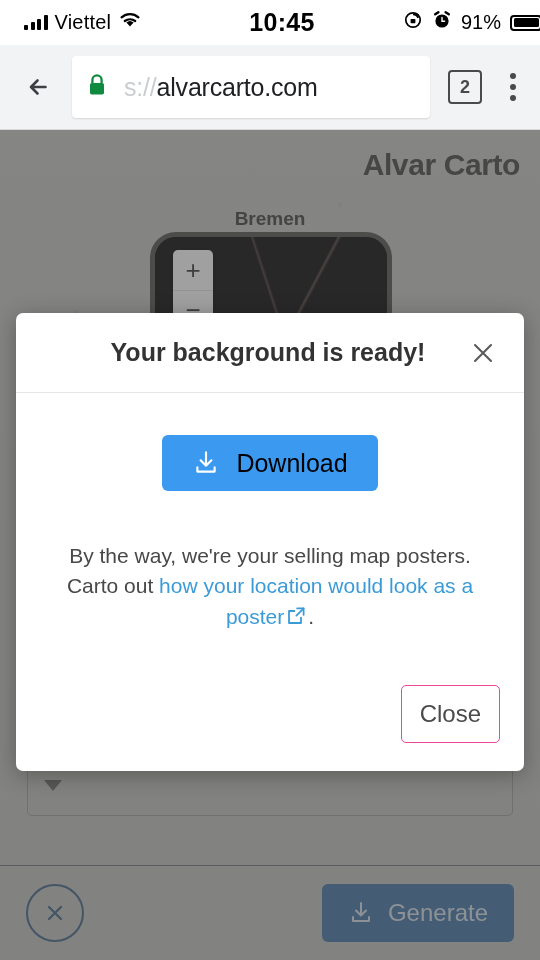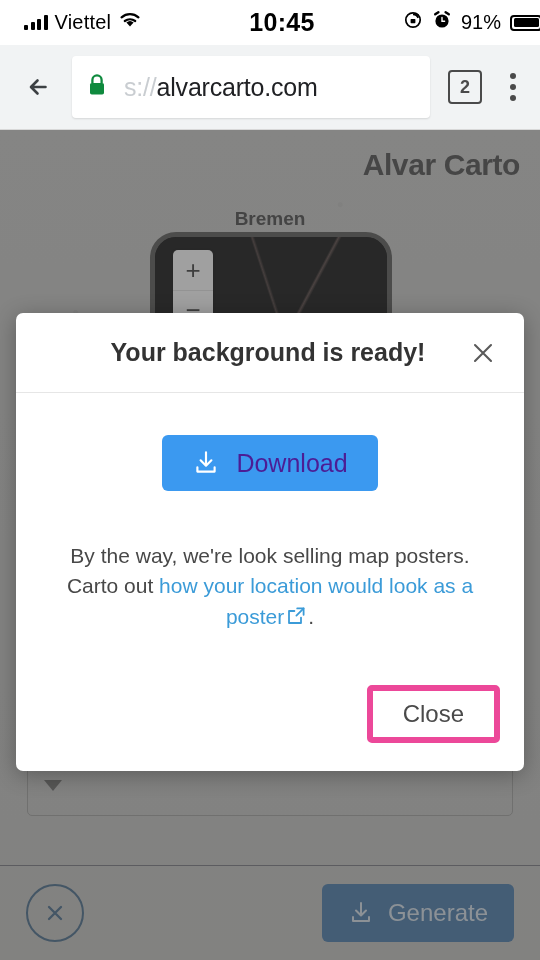--- a/index.html
+++ b/index.html
@@ -159,32 +159,32 @@
     flex: 1; text-align: center; font-size: 25px; font-weight: 700; color: #333;
     padding-left: 30px;
   }
   .modal-x { width: 34px; height: 34px; display: flex; align-items: center;
              justify-content: center; flex-shrink: 0; }
   .modal-body { padding: 42px 24px 26px 24px; }
   .dl-wrap { display: flex; justify-content: center; }
   .download-btn {
     background: #3b99f0; border-radius: 6px; height: 56px; padding: 0 30px;
     display: flex; align-items: center; gap: 16px;
-    color: #4c1d95; font-size: 25px;
+    color: #000000; font-size: 25px;
   }
   .promo {
     margin-top: 50px; text-align: center; font-size: 21px; color: #484848;
     line-height: 1.45;
   }
   .promo a { color: #3b9bd8; text-decoration: none; }
   .ext-icon { display: inline-block; vertical-align: -3px; margin: 0 1px; }
   .modal-foot { padding: 24px 24px 28px 24px; display: flex; justify-content: flex-end; }
   .close-btn {
-    border: 6px solid #ec4899; border-radius: 5px; background: #fff;
-    height: 58px; padding: 0 30px; font-size: 24px; color: #4a4a4a;
+    border: 1px solid #ec4899; border-radius: 5px; background: #fff;
+    height: 58px; padding: 0 18px; font-size: 24px; color: #4a4a4a;
     display: flex; align-items: center; font-family: inherit;
   }
 </style>
 </head>
 <body>
 
 <div class="phone">
 
   <div class="statusbar">
     <div class="sb-left">
@@ -307,21 +307,21 @@
         <div class="download-btn">
           <svg width="28" height="28" viewBox="0 0 26 26">
             <path d="M13 3 V15 M8 10.5 L13 15.5 L18 10.5" stroke="#fff" stroke-width="2" fill="none" stroke-linecap="round" stroke-linejoin="round"></path>
             <path d="M5 17 V21 H21 V17" stroke="#fff" stroke-width="2" fill="none" stroke-linecap="round" stroke-linejoin="round"></path>
           </svg>
           <span>Download</span>
         </div>
       </div>
 
       <div class="promo">
-        <div>By the way, we're look selling map posters.</div>
+        <div>By the way, we're your selling map posters.</div>
         <div><span>Carto out </span><a href="#">how your location would look as a poster</a><span class="ext-icon"><svg width="22" height="22" viewBox="0 0 22 22">
                 <path d="M12.2 3.4 H18.6 V9.8" stroke="#3b9bd8" stroke-width="1.8" fill="none" stroke-linecap="round" stroke-linejoin="round"></path>
                 <path d="M18.6 3.4 L11.4 10.6" stroke="#3b9bd8" stroke-width="1.8" fill="none" stroke-linecap="round"></path>
                 <path d="M16 12.6 V18 H4 V6 H9.4" stroke="#3b9bd8" stroke-width="1.8" fill="none" stroke-linecap="round" stroke-linejoin="round"></path>
               </svg></span><span>.</span></div>
       </div>
     </div>
 
     <div class="modal-foot">
       <button class="close-btn">Close</button>

